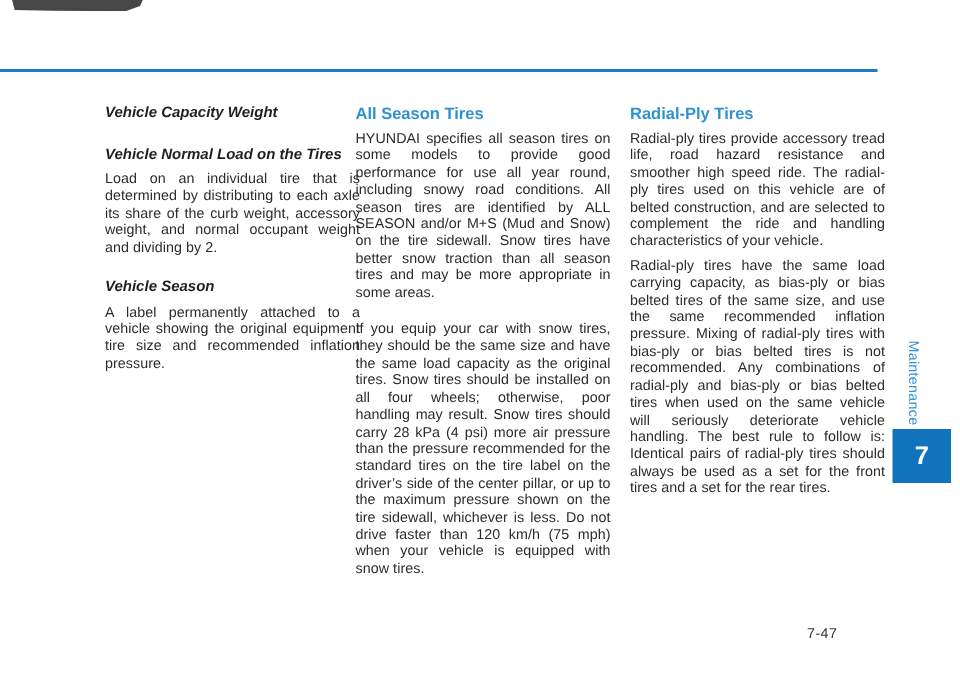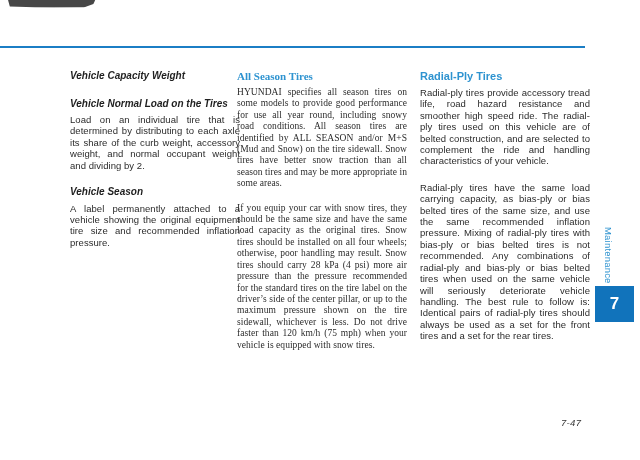--- a/index.html
+++ b/index.html
@@ -37,30 +37,30 @@
   }
 
   .col {
     position: absolute;
     top: 70px;
     width: 170px;
     text-align: justify;
     color: var(--body-text);
   }
   #col-1 { left: 70px; }
-  #col-2 { left: 237px; font-family: Liberation Serif, serif; }
+  #col-2 { left: 237px; }
   #col-3 { left: 420px; }
 
   .col p {
     margin: 0;
     font-size: 9.5px;
     line-height: 11.4px;
     letter-spacing: 0.05px;
   }
-  .col p + p { margin-top: 15px; }
+  .col p + p { margin-top: 5px; }
 
   .def-section + .def-section { margin-top: 15px; }
   .def-heading {
     margin: 0 0 4px 0;
     font-size: 10px;
     font-weight: bold;
     font-style: italic;
     color: var(--def-heading);
     text-align: left;
     line-height: 12.5px;
@@ -94,25 +94,24 @@
     color: #ffffff;
     font-size: 17px;
     font-weight: bold;
     display: flex;
     align-items: center;
     justify-content: center;
   }
 
   .page-number {
     position: absolute;
-    left: 561px; top: 417px;
+    left: 538px; top: 417px;
     font-size: 9.5px;
     color: #333333;
     letter-spacing: 0.3px;
-    font-style: italic;
   }
 </style>
 </head>
 <body>
 
 <div class="page">
 
   <div class="artifact"></div>
   <div class="top-rule"></div>
 

